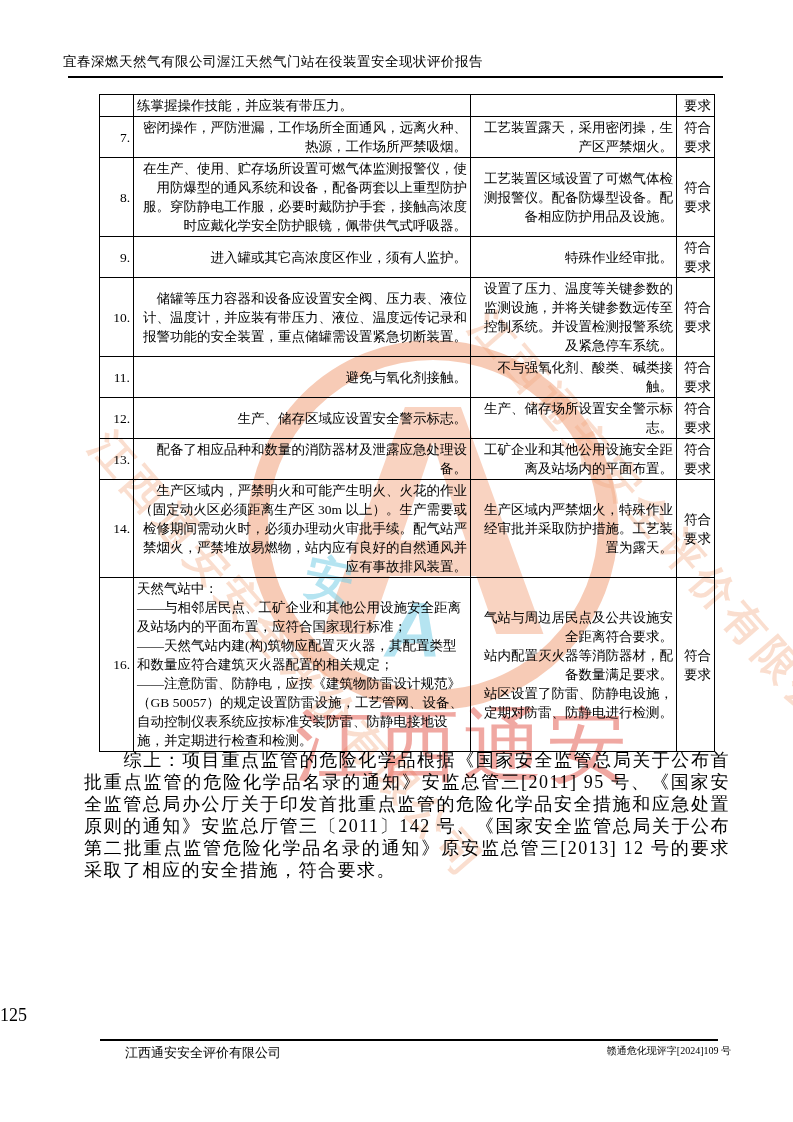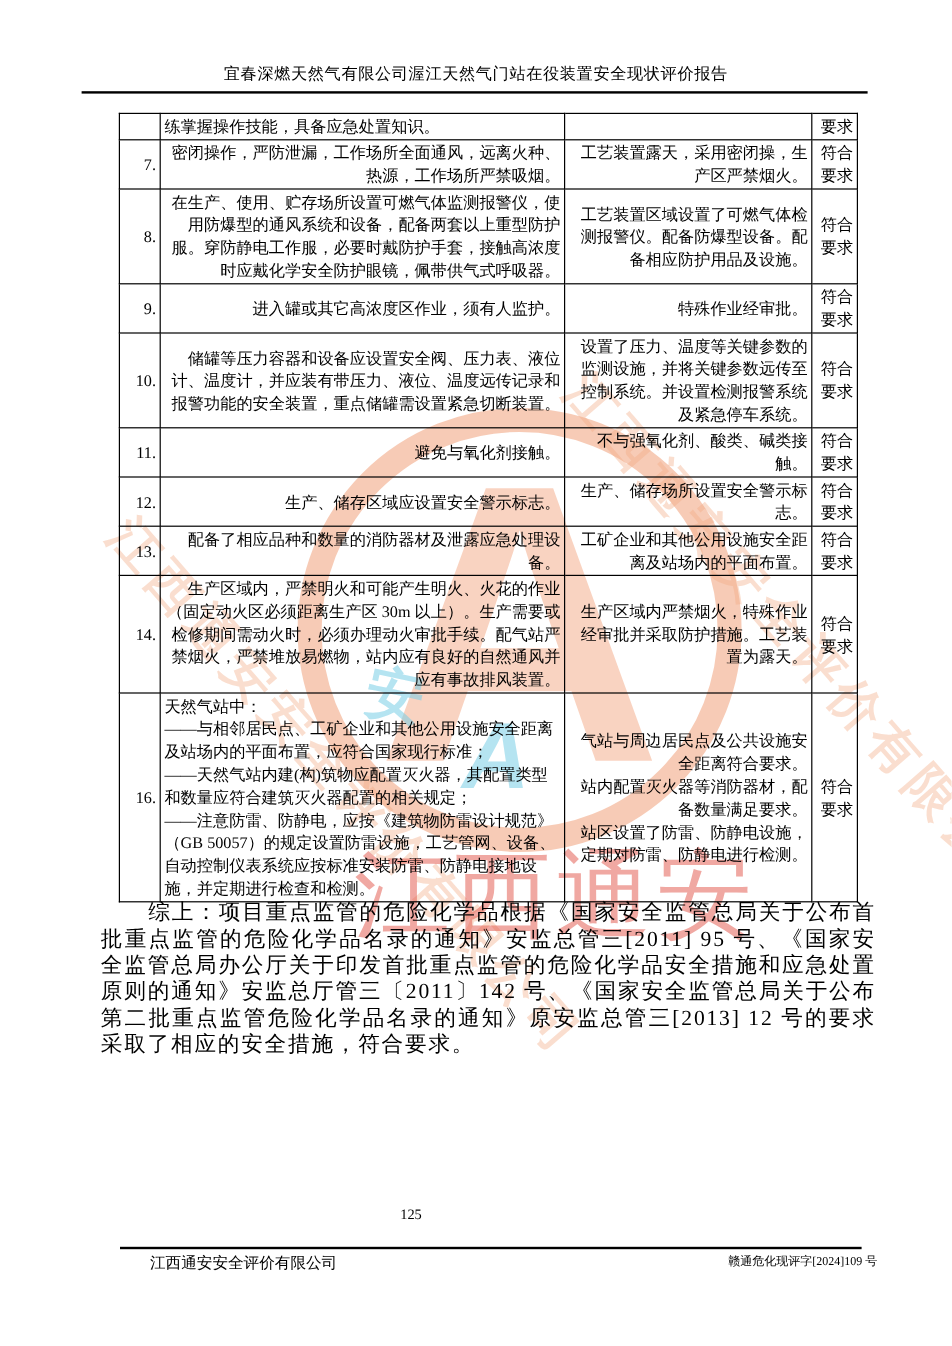--- a/index.html
+++ b/index.html
@@ -39,26 +39,26 @@
     left:385px;top:585px;font-size:78px;font-weight:bold;font-style:italic;
     font-family:"Liberation Sans","DejaVu Sans",sans-serif;
     color:rgba(120,205,230,0.55);
   }
   .wm-red{
     left:295px;top:693px;font-size:80px;font-weight:normal;white-space:nowrap;
     color:rgba(226,82,70,0.50);letter-spacing:4px;
   }
 
   
-  .title{left:63px;top:53px;width:667px;text-align:center;font-size:13.5px;
+  .title{left:63px;top:53px;width:667px;font-size:13.5px;
     letter-spacing:0.5px;z-index:1;}
   .rule{height:2px;background:#000;z-index:1;}
   .header-rule{left:68px;top:76px;width:655px;}
   .footer-rule{left:100px;top:1039px;width:618px;height:1.5px;}
-  .page-number{left:0;top:1005px;width:685px;text-align:center;font-size:12px;z-index:1;}
+  .page-number{left:0;top:1005px;width:685px;text-align:left;font-size:18px;z-index:1;}
   .footer-left{left:125px;top:1044px;font-size:13px;z-index:1;}
   .footer-right{right:62px;top:1044px;font-size:10px;z-index:1;}
 
   
   .report-table{
     left:99px;top:94px;width:615px;z-index:1;
     border-collapse:collapse;table-layout:fixed;
     font-size:13.5px;line-height:19px;
   }
   .report-table td{
@@ -100,21 +100,21 @@
   <table class="report-table">
     <colgroup>
       <col class="col-num">
         <col class="col-req">
         <col class="col-act">
         <col class="col-con">
     </colgroup>
     <tbody id="table-body">
         <tr>
           <td></td>
-          <td class="left">练掌握操作技能，具备应急处置知识。</td>
+          <td class="left">练掌握操作技能，并应装有带压力。</td>
           <td></td>
           <td>要求</td>
         </tr>
         <tr>
           <td>7.</td>
           <td>密闭操作，严防泄漏，工作场所全面通风，远离火种、热源，工作场所严禁吸烟。</td>
           <td>工艺装置露天，采用密闭操，生产区严禁烟火。</td>
           <td>符合要求</td>
         </tr>
         <tr>

